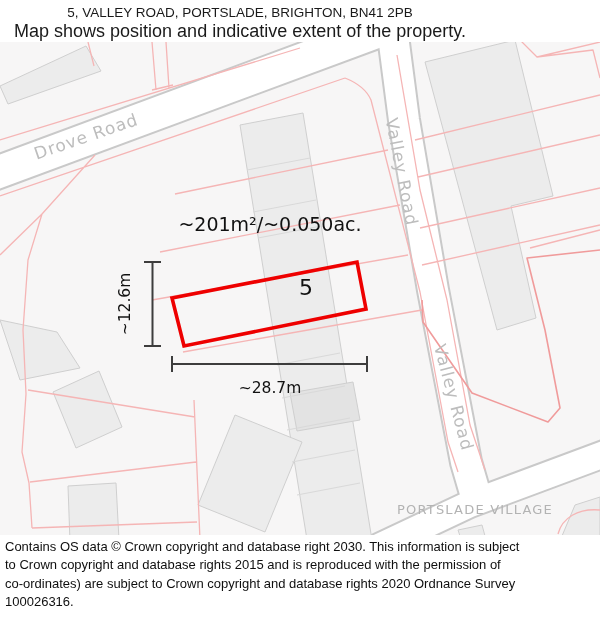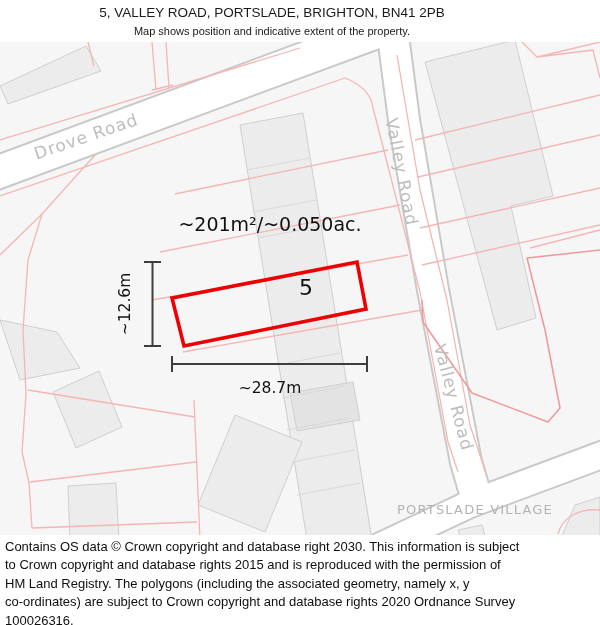--- a/index.html
+++ b/index.html
@@ -1,22 +1,22 @@
 <!DOCTYPE html>
 <html><head>
 <meta charset="utf-8">
 <style>
   html,body{margin:0;padding:0;}
   body{
     width:600px;height:625px;position:relative;overflow:hidden;
     background:#ffffff;font-family:"Liberation Sans",sans-serif;color:#111;
   }
-  .header{position:absolute;top:0;left:0;width:480px;height:42px;text-align:center;background:#fff;margin-left:32px;}
+  .header{position:absolute;top:0;left:0;width:480px;height:42px;text-align:center;background:#fff;}
   .header .title{font-size:13.5px;line-height:19px;padding-top:3px;color:#1a1a1a;}
-  .header .subtitle{font-size:11px;line-height:18px;color:#1a1a1a;}
+  .header .subtitle{font-size:18px;line-height:18px;color:#1a1a1a;}
   .map-wrap{position:absolute;top:42px;left:0;width:600px;height:493px;overflow:hidden;background:#f7f6f6;}
   .footer{
     position:absolute;top:535px;left:0;width:590px;background:#fff;
     padding:3px 4px 0 5px;font-size:13px;line-height:18.4px;color:#0f0f0f;
   }
   svg text{font-family:"DejaVu Sans",sans-serif;}
   .road-label{fill:#bdbdbd;font-size:17px;letter-spacing:1px;}
   .district-label{fill:#b3b3b3;font-size:13px;letter-spacing:1.2px;}
   .annot{fill:#111;}
 </style>
@@ -102,16 +102,15 @@
   <text class="road-label" transform="translate(88,100) rotate(-19)" text-anchor="middle" font-size="18">Drove Road</text>
   <text class="road-label" transform="translate(396,131) rotate(79)" text-anchor="middle">Valley Road</text>
   <text class="road-label" transform="translate(448,357) rotate(75)" text-anchor="middle">Valley Road</text>
   <text class="district-label" x="475" y="472" text-anchor="middle">PORTSLADE VILLAGE</text>
 </svg>
 </div>
 
 <div class="footer">
   <div>Contains OS data © Crown copyright and database right 2030. This information is subject</div>
   <div>to Crown copyright and database rights 2015 and is reproduced with the permission of</div>
-  <div>HM Land Registry. The polygons (including the associated geometry, namely x, y</div>
   <div>co-ordinates) are subject to Crown copyright and database rights 2020 Ordnance Survey</div>
   <div>100026316.</div>
 </div>
 
 </body></html>

